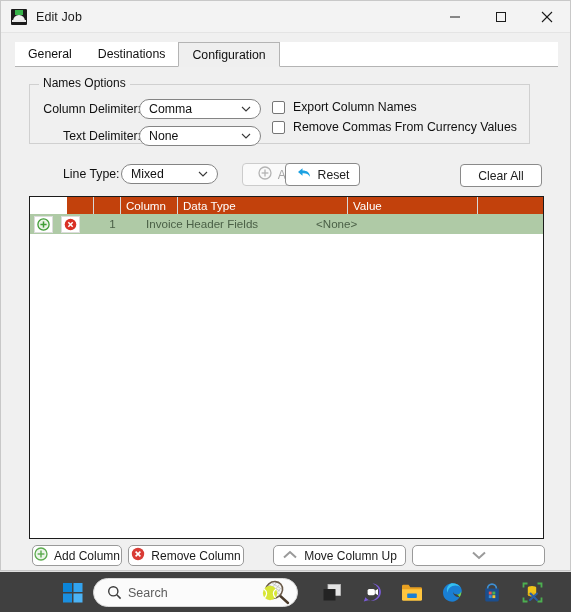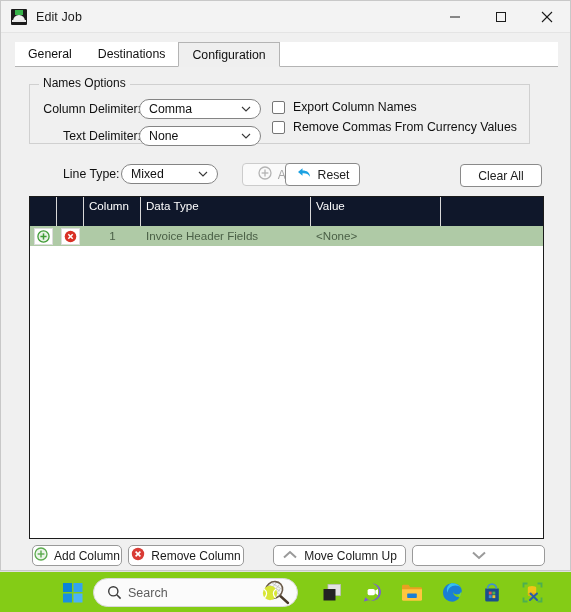--- a/index.html
+++ b/index.html
@@ -209,24 +209,25 @@
   .grid {
     position: absolute;
     left: 28px; top: 195px;
     width: 515px; height: 343px;
     background: #ffffff;
     border: 1px solid #1b1b1b;
     box-sizing: border-box;
   }
   .grid-head {
     display: flex;
-    height: 29px;
-    background: #0f172a;
+    height: 17px;
+    background: #c2410c;
     color: #ffffff;
     font-size: 11.6px;
+    margin-left: 37px;
   }
   .grid-head .hc {
     box-sizing: border-box;
     border-right: 1px solid #d8d8d8;
     padding-left: 5px;
     line-height: 17px;
     overflow: hidden;
     white-space: nowrap;
   }
   .hc.c0 { width: 27px; padding-left: 0; }
@@ -286,21 +287,21 @@
   .bb-addcol   { left: 31px;  top: 544px; width: 90px; }
   .bb-removecol{ left: 127px; top: 544px; width: 116px; }
   .bb-moveup   { left: 272px; top: 544px; width: 133px; }
   .bb-movedown { left: 411px; top: 544px; width: 133px; }
 
   
   .taskbar {
     position: absolute;
     left: 0; top: 571px;
     width: 571px; height: 41px;
-    background: #84cc16;
+    background: #404040;
     border-top: 1px solid #e0e0e0;
     display: flex;
     align-items: center;
   }
   .tb-item {
     width: 40px; height: 41px;
     display: flex; align-items: center; justify-content: center;
     flex: none;
   }
   .searchbox {

